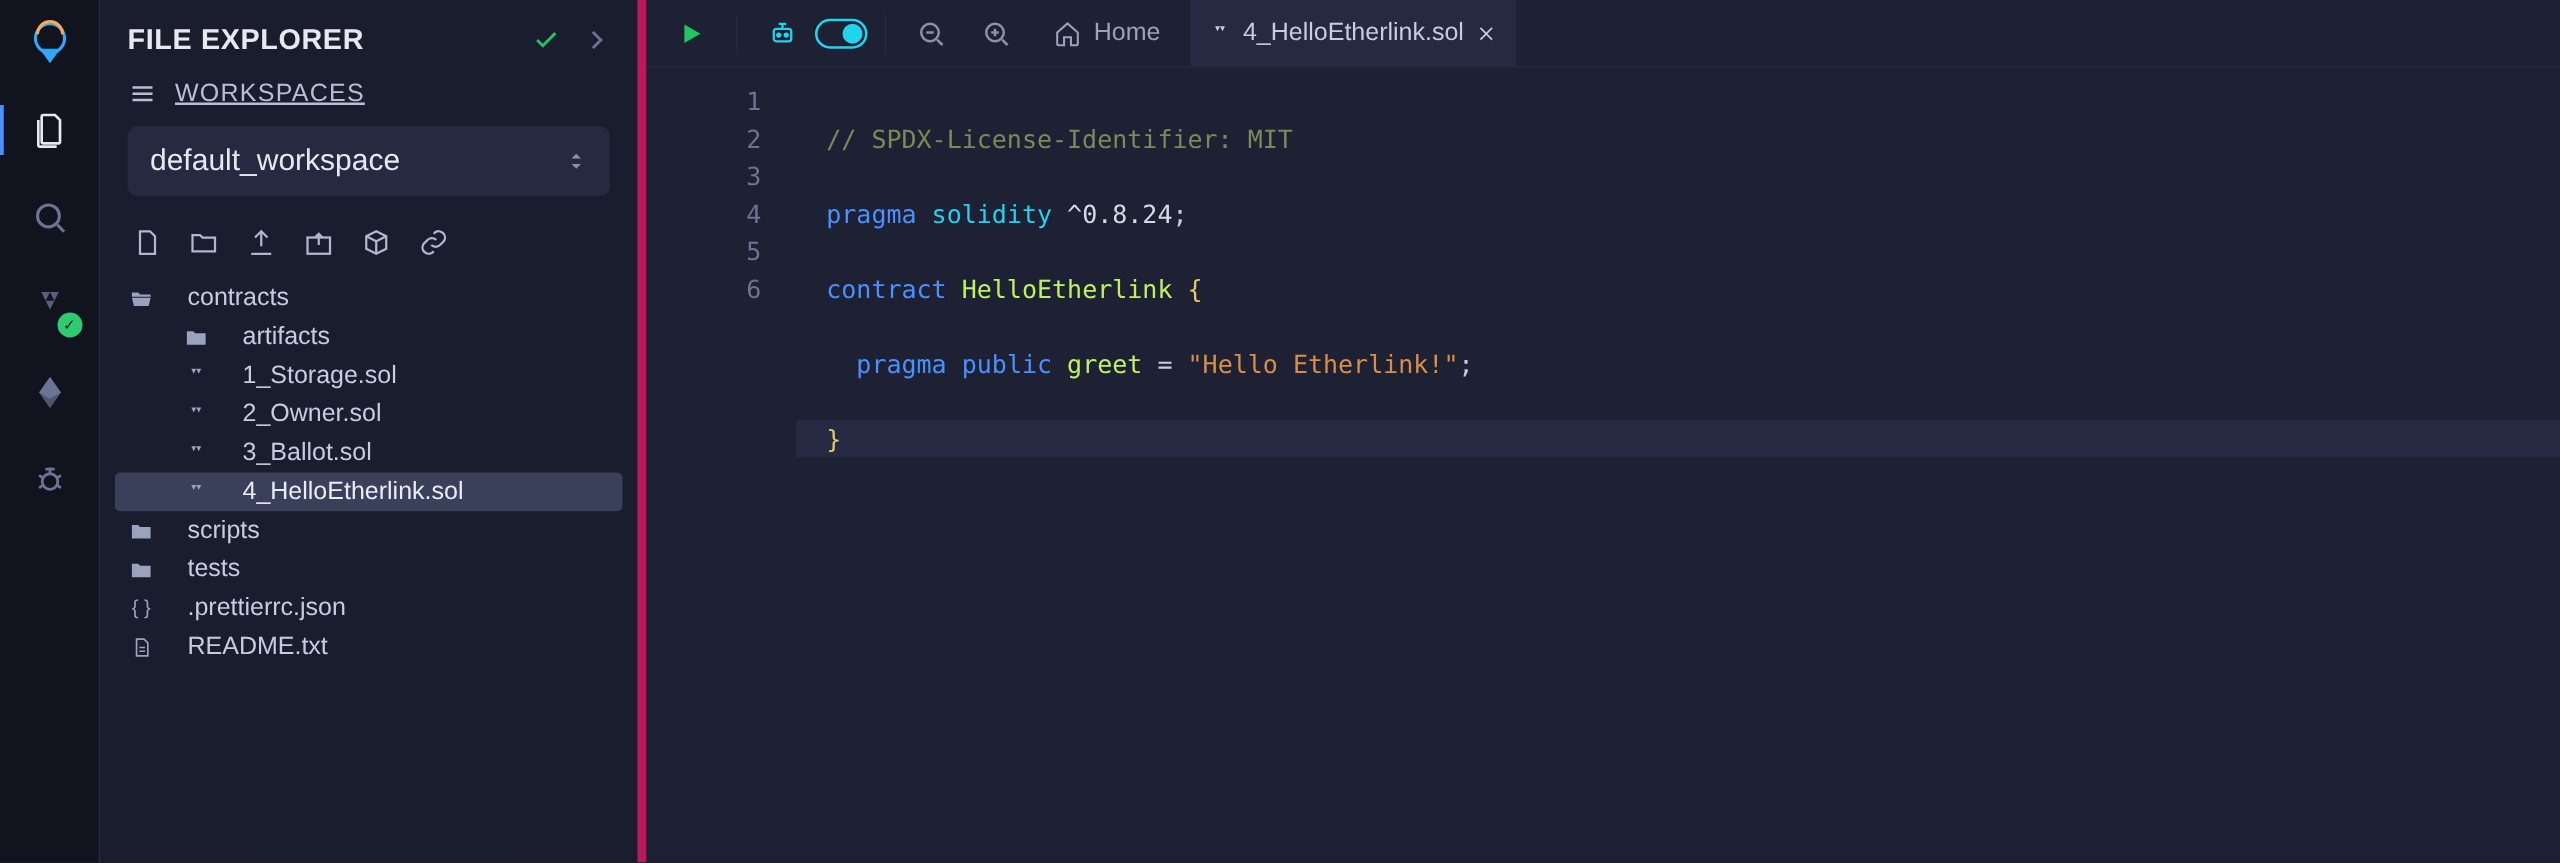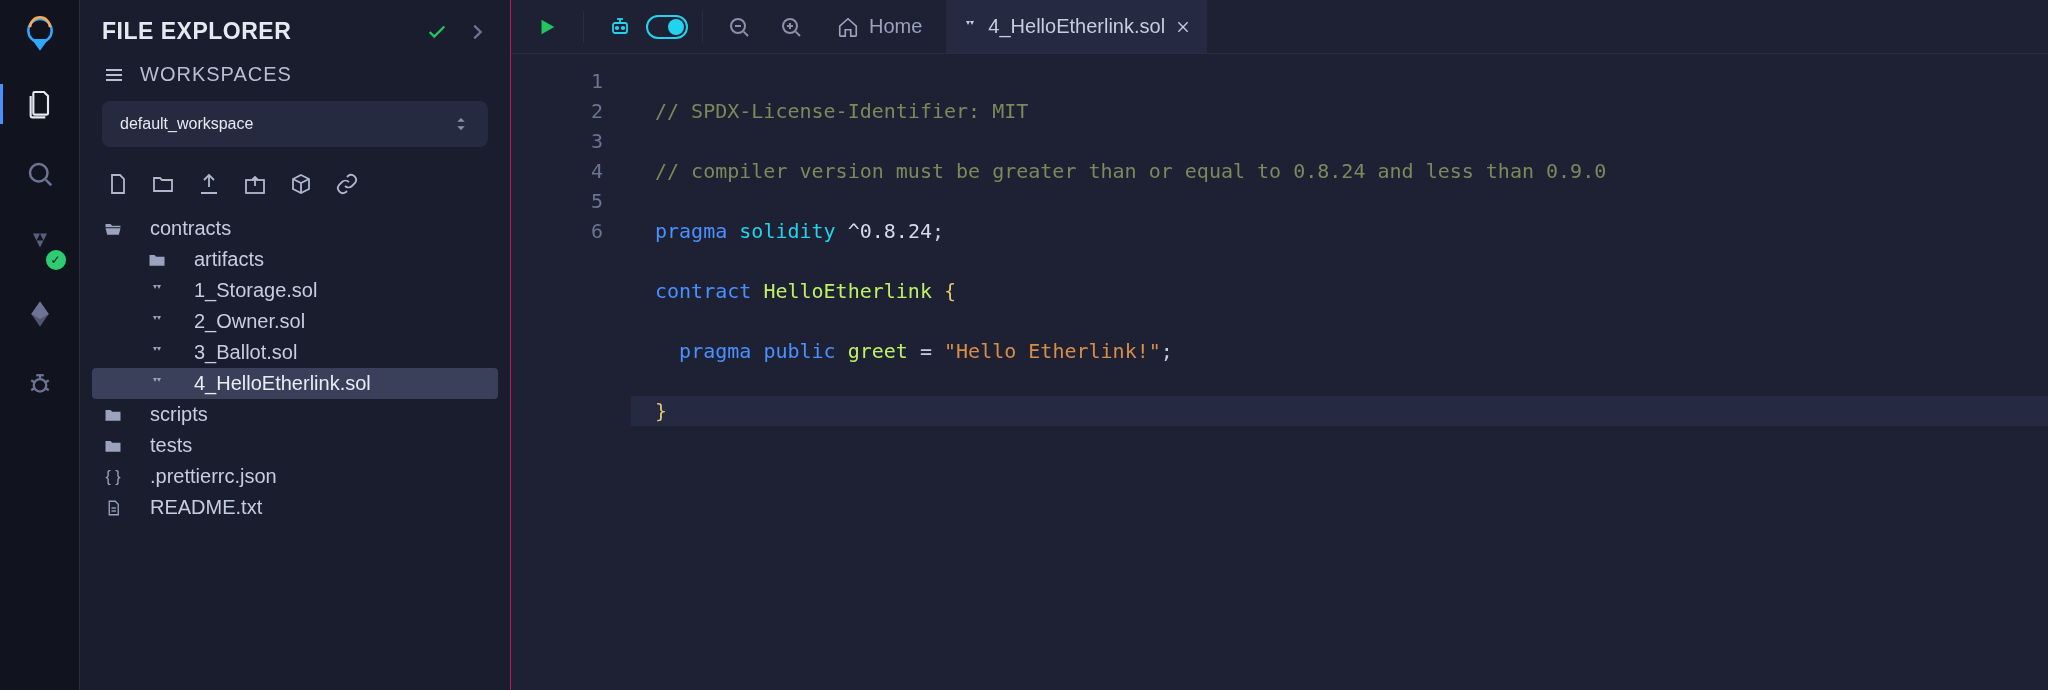--- a/index.html
+++ b/index.html
@@ -50,48 +50,48 @@
   }
   .explorer-header {
     display: flex; align-items: center; justify-content: space-between;
     padding: 10px 22px 14px 22px;
     color: #e6e9f0; font-weight: 600; font-size: 23px;
     letter-spacing: 0.5px;
     gap: 38px;
   }
   .explorer-header-actions { display:flex; gap:18px; color:#6c7393; }
   .ws-row {
-    display:flex; align-items:flex-start; gap:14px; padding: 4px 22px 14px 22px;
-    color:#b8bfd4; font-size:20px; letter-spacing:1px;
+    display:flex; align-items:center; gap:14px; padding: 4px 22px 14px 22px;
+    color:#b8bfd4; font-size:20px; letter-spacing:1px;text-decoration:underline;
   }
   .ws-select-wrap { padding: 0 22px 14px 22px; }
   .ws-select {
     background:#262a40; border-radius:8px; padding:14px 18px;
     display:flex; align-items:center; justify-content:space-between;
-    color:#e6e9f0; font-size:16px; cursor:pointer;
+    color:#e6e9f0; font-size:24px; cursor:pointer;
   }
   .ws-select .chev { color:#8a91ab; }
   .toolbar-row {
     display:flex; gap:16px; padding: 8px 22px 14px 22px; color:#b0b7cf;
   }
   .toolbar-row .ico { width:30px; height:30px; display:flex;align-items:center;justify-content:center; cursor:pointer; }
 
   .tree { padding: 0 12px; font-size:20px; }
   .tree-row {
     display:flex; align-items:center; gap:26px; padding:4px 10px;
     border-radius:4px; cursor:pointer; color:#c7cde0;
   }
   .tree-row.selected { background:#3a3f5a; color:#e9ecf5; }
   .tree-row .indent1{width:18px;}
   .tree-icon { width:22px; display:flex;align-items:center;justify-content:center; color:#9aa2bd;}
 
   
   .editor-area {
     flex:1; display:flex; flex-direction:column; background:#1e2133;
-    border-left:1px solid #be185d;
+    border-left:7px solid #be185d;
   }
   .editor-toolbar {
     height:54px; display:flex; align-items:center; gap:8px;
     padding: 0 14px; border-bottom:1px solid #2a2d3f;
   }
   .toolbar-btn {
     width:44px;height:44px;display:flex;align-items:center;justify-content:center;
     color:#8a91ab; cursor:pointer;
   }
   .toolbar-btn.play { color:#22c55e; }
@@ -403,20 +403,19 @@
     <div class="gutter">
       <div>1</div>
       <div>2</div>
       <div>3</div>
       <div>4</div>
       <div>5</div>
       <div>6</div>
     </div>
     <div class="code">
 <div class="code-line"><span class="c-comment">// SPDX-License-Identifier: MIT</span></div>
-<div class="code-line"><span class="c-comment">// compiler version must be greater than or equal to 0.8.24 and less than 0.9.0</span></div>
 <div class="code-line"><span class="c-key">pragma</span> <span class="c-key2">solidity</span> <span class="c-ver">^0.8.24</span><span class="c-punc">;</span></div>
 <div class="code-line"><span class="c-key">contract</span> <span class="c-ident">HelloEtherlink</span> <span class="c-brace">{</span></div>
 <div class="code-line">  <span class="c-key">pragma</span> <span class="c-key">public</span> <span class="c-ident">greet</span><span class="c-punc"> = </span><span class="c-str">"Hello Etherlink!"</span><span class="c-punc">;</span></div>
 <div class="code-line hl"><span class="c-brace">}</span></div>
     </div>
   </div>
 </div>
 
 </body></html>

